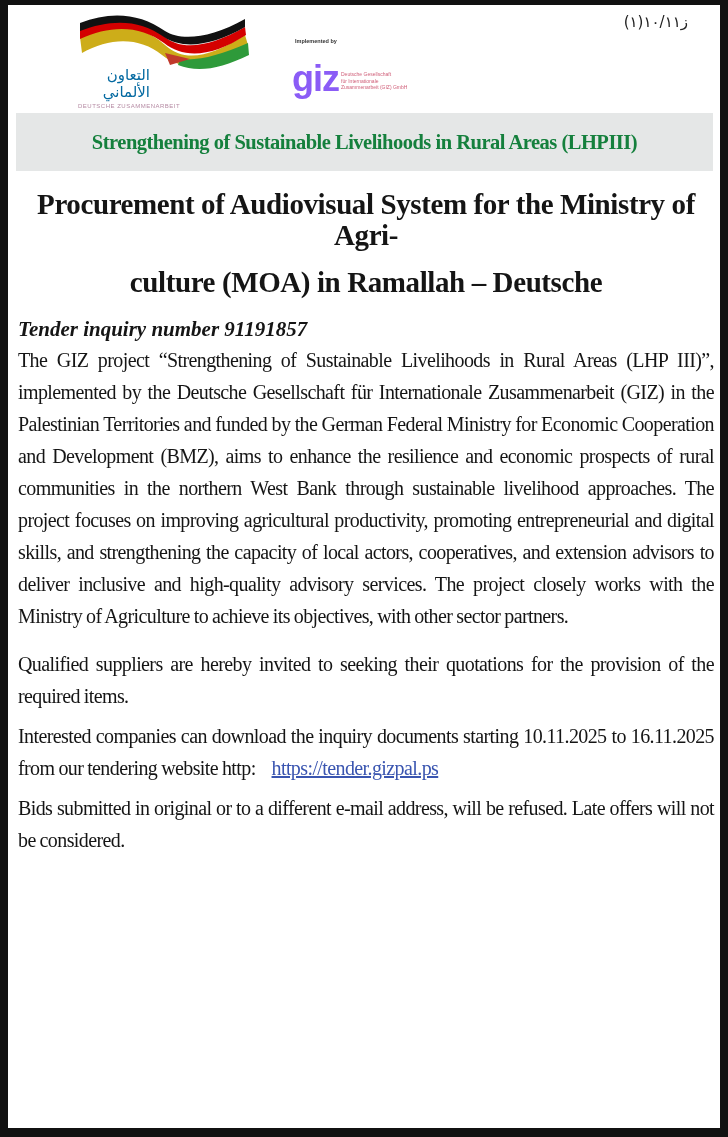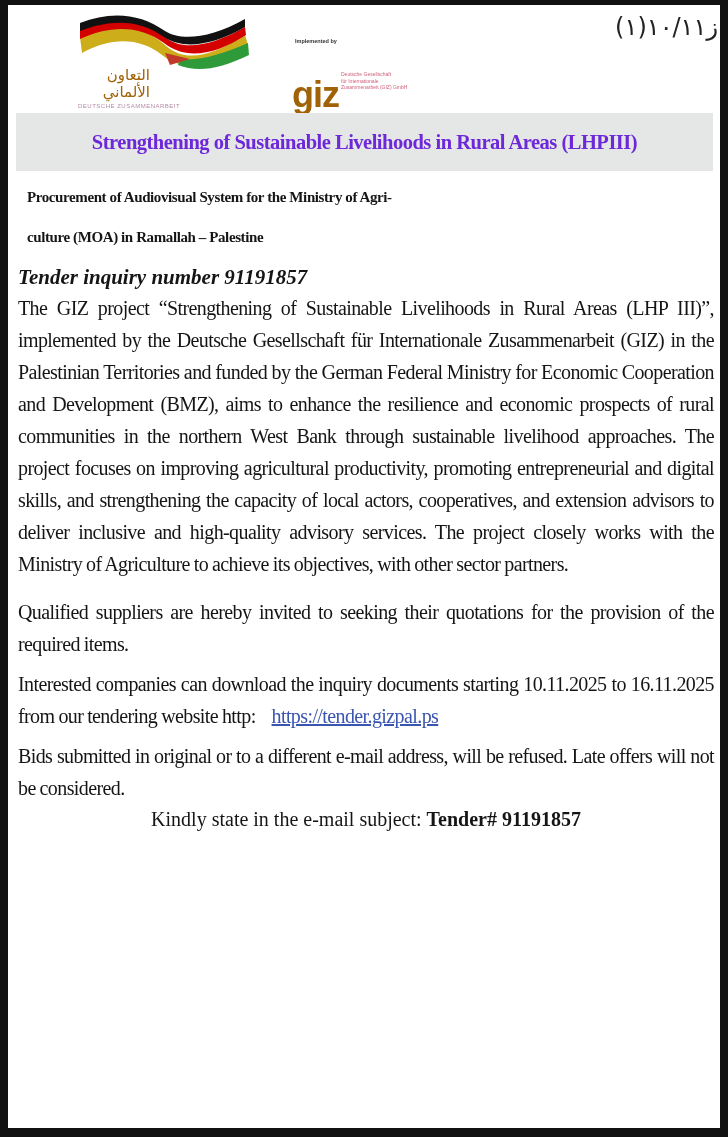--- a/index.html
+++ b/index.html
@@ -7,56 +7,56 @@
   .frame {
     position:absolute; left:0; top:0; width:728px; height:1137px;
     box-sizing:border-box; background:#ffffff;
     border-left:8px solid #111; border-right:8px solid #111;
     border-top:5px solid #111; border-bottom:9px solid #111;
   }
   .header { position:absolute; left:0; top:0; width:712px; height:108px; }
   .dz-logo { position:absolute; left:62px; top:10px; width:200px; height:95px; }
   .dz-arabic {
     position:absolute; left:10px; top:52px; font-family:"DejaVu Sans", sans-serif;
-    font-size:15px; line-height:17px; color:#a16207; direction:rtl; text-align:right; width:70px;
+    font-size:15px; line-height:17px; color:#0369a1; direction:rtl; text-align:right; width:70px;
   }
   .dz-caption {
     position:absolute; left:8px; top:88px; font-family:"Liberation Sans", sans-serif;
     font-size:6px; letter-spacing:0.5px; color:#b58aa3;
   }
   .impl-by {
     position:absolute; left:287px; top:33px; font-family:"Liberation Sans", sans-serif;
     font-size:5.5px; font-weight:bold; color:#333;
   }
   .giz-logo {
-    position:absolute; left:284px; top:72px; font-family:"Liberation Sans", sans-serif;
-    font-size:36px; font-weight:bold; color:#a16207; letter-spacing:-1px; line-height:36px;
+    position:absolute; left:284px; top:56px; font-family:"Liberation Sans", sans-serif;
+    font-size:36px; font-weight:bold; color:#8b5cf6; letter-spacing:-1px; line-height:36px;
   }
   .giz-caption {
     position:absolute; left:333px; top:66px; font-family:"Liberation Sans", sans-serif;
     font-size:5px; line-height:6.5px; color:#d0607a;
   }
   .ref-number {
-    position:absolute; right:2px; top:8px; font-family:"DejaVu Sans", sans-serif;
-    font-size:24px; color:#222; direction:rtl;
+    position:absolute; right:32px; top:8px; font-family:"DejaVu Sans", sans-serif;
+    font-size:15px; color:#222; direction:rtl;
   }
   .banner {
     position:absolute; left:8px; top:108px; width:697px; height:58px;
     background:#e5e7e7; display:flex; align-items:center; justify-content:center;
   }
   .banner-text {
     font-family:"Liberation Serif", serif; font-weight:bold; font-size:20.5px;
-    color:#6d28d9; letter-spacing:-0.5px;
+    color:#15803d; letter-spacing:-0.5px;
   }
   .content {
     position:absolute; left:10px; top:168px; width:696px;
     font-family:"Liberation Serif", serif; color:#151515;
   }
   .h-rfq { text-align:center; font-weight:bold; font-size:23px; line-height:34px; margin:0; letter-spacing:-0.3px; }
-  .h-proc { text-align:left; font-weight:bold; font-size:15px; line-height:31px; margin:9px; letter-spacing:-0.4px; }
+  .h-proc { text-align:center; font-weight:bold; font-size:29px; line-height:31px; margin:16px; letter-spacing:-0.4px; }
   .h-tender { font-weight:bold; font-style:italic; font-size:21px; line-height:30px; margin:0; }
   .para {
     font-size:20px; line-height:32px; text-align:justify; margin:0;
     letter-spacing:-0.6px; word-spacing:-0.5px;
   }
   .gap { height:8px; }
   .link { color:#3a55b0; text-decoration:underline;margin-left:12px; }
   .final { text-align:center; font-size:20px; line-height:30px; margin:0; }
   .final b { font-weight:bold; }
 </style>
@@ -91,26 +91,25 @@
 
     <div class="ref-number">ز١٠/١١(١)</div>
   </div>
 
   <div class="banner">
     <span class="banner-text">Strengthening of Sustainable Livelihoods in Rural Areas (LHPIII)</span>
   </div>
 
   <div class="content">
     <p class="h-proc">Procurement of Audiovisual System for the Ministry of Agri-</p>
-    <p class="h-proc">culture (MOA) in Ramallah – Palestine</p>
+    <p class="h-proc">culture (MOA) in Ramallah – Deutsche</p>
     <p class="h-tender">Tender inquiry number 91191857</p>
 
     <p class="para">The GIZ project “Strengthening of Sustainable Livelihoods in Rural Areas (LHP III)”, implemented by the Deutsche Gesellschaft für Internationale Zusammenarbeit (GIZ) in the Palestinian Territories and funded by the German Federal Ministry for Economic Cooperation and Development (BMZ), aims to enhance the resilience and economic prospects of rural communities in the northern West Bank through sustainable livelihood approaches. The project focuses on improving agricultural productivity, promoting entrepreneurial and digital skills, and strengthening the capacity of local actors, cooperatives, and extension advisors to deliver inclusive and high-quality advisory services. The project closely works with the Ministry of Agriculture to achieve its objectives, with other sector partners.</p>
     <div class="gap"></div>
     <div class="gap"></div>
     <p class="para">Qualified suppliers are hereby invited to seeking their quotations for the provision of the required items.</p>
     <div class="gap"></div>
     <p class="para"><span>Interested companies can download the inquiry documents starting 10.11.2025 to 16.11.2025 from our tendering website http: </span><a class="link">https://tender.gizpal.ps</a></p>
     <div class="gap"></div>
     <p class="para">Bids submitted in original or to a different e-mail address, will be refused. Late offers will not be considered.</p>
-    <p class="final"><span>Kindly state in the e-mail subject: </span><b>Tender# 91191857</b></p>
   </div>
 </div>
 
 </body></html>

